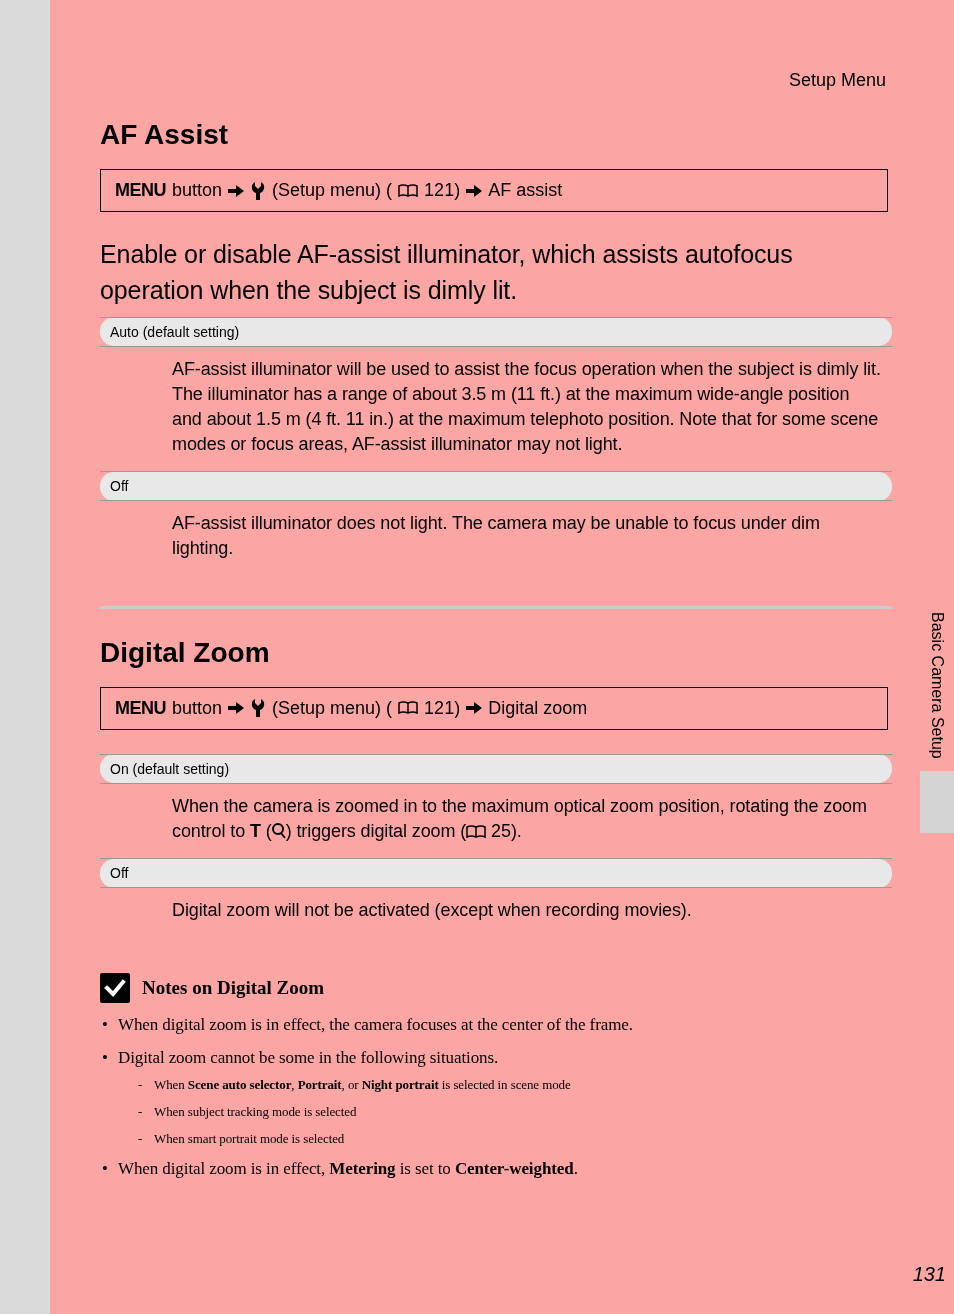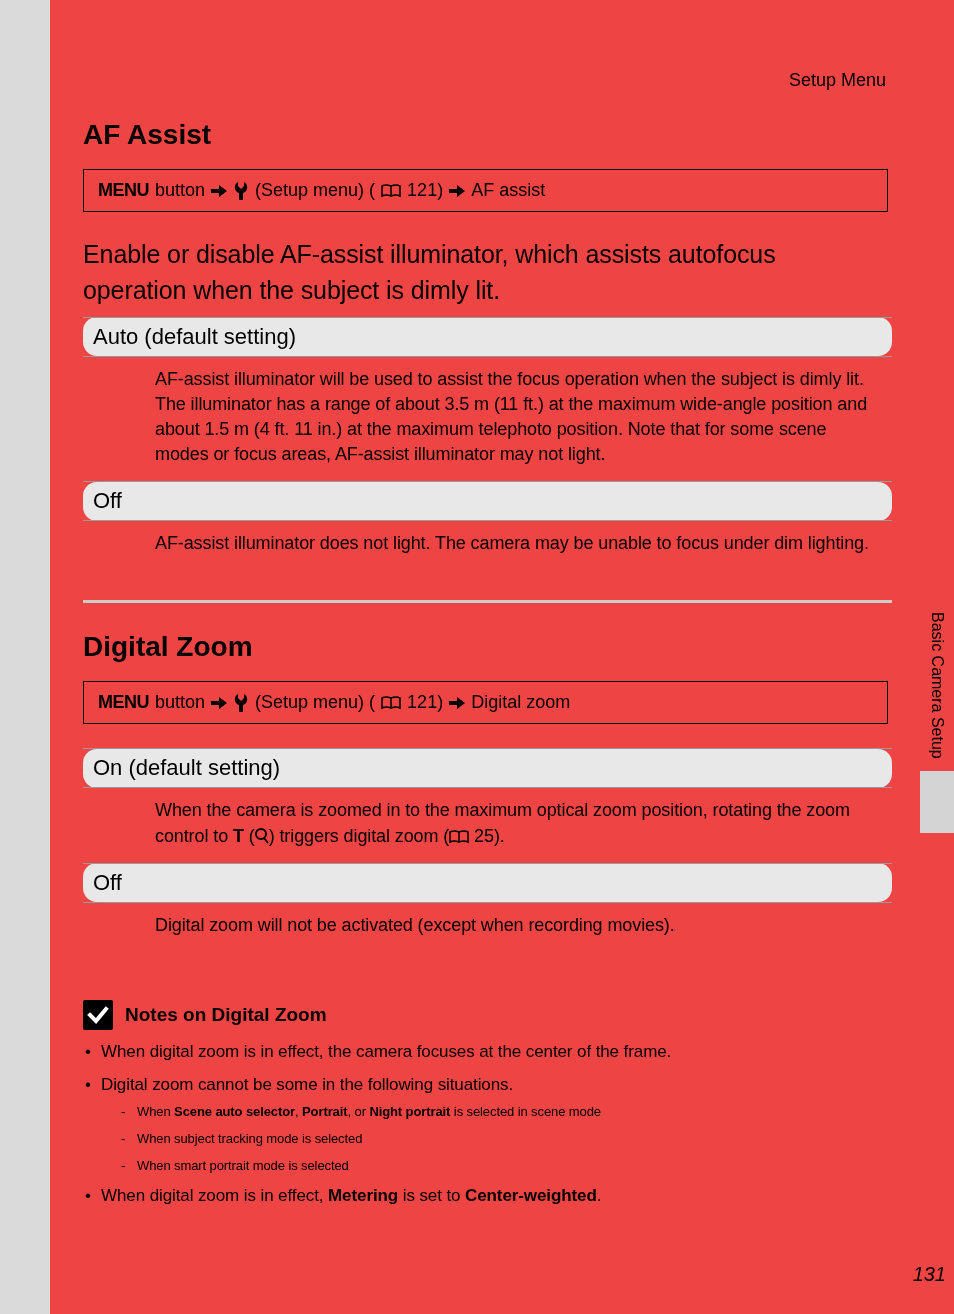--- a/index.html
+++ b/index.html
@@ -11,22 +11,22 @@
     height: 1314px;
     position: relative;
     overflow: hidden;
   }
   .page {
     position: absolute;
     left: 50px;
     top: 0;
     width: 904px;
     height: 1314px;
-    background: #ef4444;
-    padding: 70px 62px 40px 33px;
+    background: #fca5a5;
+    padding: 70px 62px 40px 50px;
   }
   .page-header {
     text-align: right;
     font-size: 18px;
     margin-bottom: 28px;
     padding-right: 6px;
   }
   h1.section-heading {
     font-size: 28px;
     font-weight: 700;
@@ -59,21 +59,21 @@
   table.option-table {
     width: 100%;
     border-collapse: collapse;
     margin-bottom: 30px;
   }
   table.option-table td.opt-head {
     background: #e8e8e8;
     border-top: 1px solid #999;
     border-bottom: 1px solid #999;
     padding: 6px 10px;
-    font-size: 22px;
+    font-size: 14px;
     border-radius: 14px;
   }
   table.option-table td.opt-body {
     padding: 10px 10px 14px 72px;
     font-size: 18px;
     line-height: 1.4;
     letter-spacing: -0.1px;
   }
   hr.divider {
     border: none;
@@ -93,21 +93,21 @@
     writing-mode: vertical-rl;
     font-size: 16px;
     padding: 6px 0;
   }
   .side-tab .block {
     width: 34px;
     height: 62px;
     background: #d4d4d4;
     margin-top: 6px;
   }
-  .notes-block { margin-top: 48px; }
+  .notes-block { margin-top: 36px; font-family: Liberation Serif, serif; }
   .notes-title {
     display: flex;
     align-items: center;
     gap: 12px;
     margin-bottom: 10px;
   }
   .check-badge {
     width: 30px;
     height: 30px;
     background: #000;

